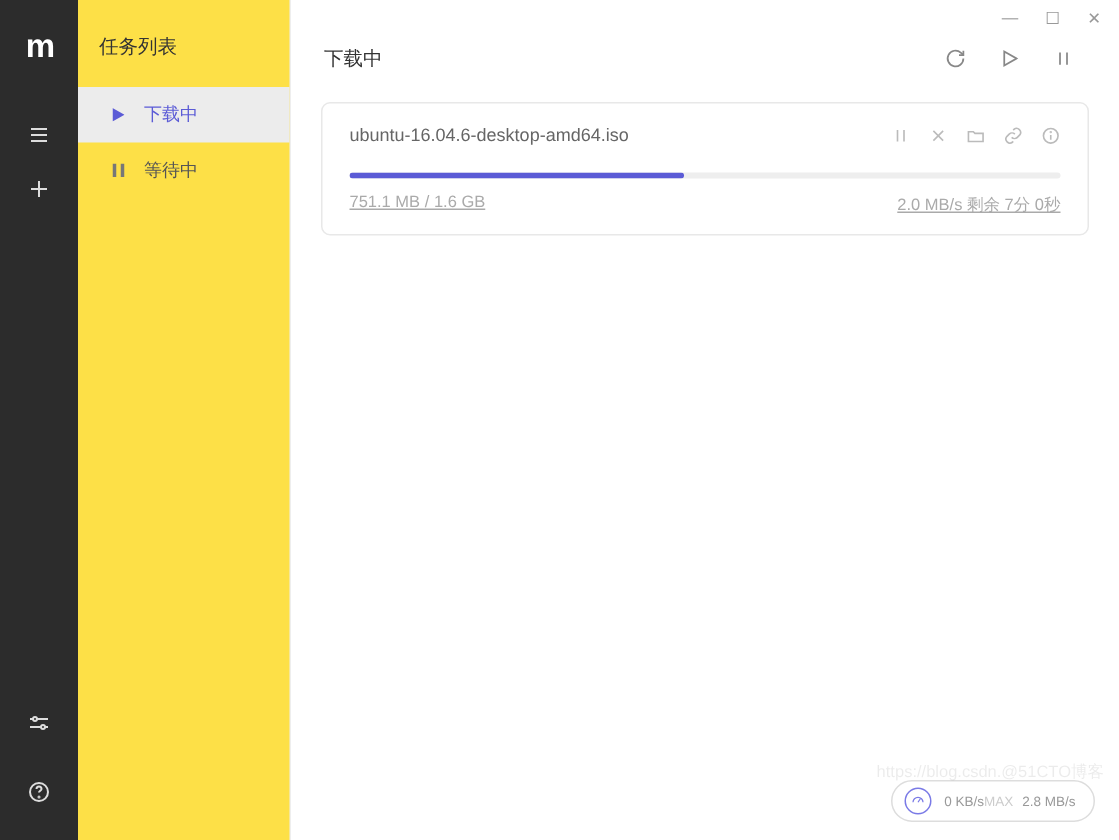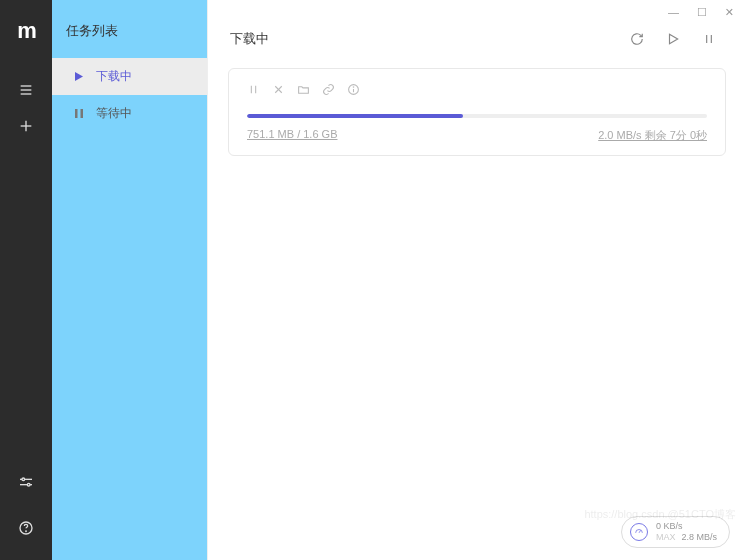--- a/index.html
+++ b/index.html
@@ -5,21 +5,21 @@
     * { margin: 0; padding: 0; box-sizing: border-box; }
     body { width: 746px; height: 560px; font-family: -apple-system, "Segoe UI", "Microsoft YaHei", sans-serif; background: #fff; display: flex; overflow: hidden; position: relative; }
     
     .icon-rail { width: 52px; background: #2c2c2c; display: flex; flex-direction: column; align-items: center; padding-top: 18px; }
     .rail-logo { color: #fff; font-weight: 700; font-size: 22px; margin-bottom: 28px; letter-spacing: -2px; }
     .rail-btn { width: 52px; height: 36px; display: flex; align-items: center; justify-content: center; color: #ddd; cursor: pointer; }
     .rail-btn svg { width: 16px; height: 16px; stroke: currentColor; fill: none; stroke-width: 2; }
     .rail-spacer { flex: 1; }
     .rail-bottom { padding-bottom: 14px; display: flex; flex-direction: column; align-items: center; gap: 10px; }
     
-    .sidebar { width: 156px; background: #7dd3fc; border-right: 1px solid #eee; padding-top: 12px; }
+    .sidebar { width: 142px; background: #fde047; border-right: 1px solid #eee; padding-top: 12px; }
     .sidebar-title { font-size: 13px; color: #333; padding: 10px 14px 18px; }
     .side-item { display: flex; align-items: center; gap: 12px; padding: 10px 22px; font-size: 12px; color: #555; cursor: pointer; }
     .side-item.active { background: #ececec; color: #5b5bd6; }
     .side-item .ic { width: 10px; display: flex; justify-content: center; }
     
     .main { flex: 1; display: flex; flex-direction: column; background: #fff; }
     .titlebar { height: 22px; display: flex; justify-content: flex-end; align-items: center; gap: 18px; padding: 2px 12px 0; color: #999; font-size: 11px; }
     .titlebar span { cursor: pointer; }
     .header { display: flex; align-items: center; justify-content: space-between; padding: 8px 30px 16px 22px; }
     .header-title { font-size: 13px; color: #333; }
@@ -31,21 +31,21 @@
     .task-row1 { display: flex; justify-content: space-between; align-items: center; }
     .task-name { font-size: 12px; color: #666; }
     .task-acts { display: flex; gap: 12px; color: #bbb; align-items: center; }
     .task-acts svg { width: 13px; height: 13px; stroke: currentColor; fill: none; stroke-width: 2; cursor: pointer; }
     .progress-track { height: 4px; background: #eee; border-radius: 2px; margin: 18px 0 10px; overflow: hidden; }
     .progress-fill { height: 100%; background: #5b5bd6; border-radius: 2px; }
     .task-row2 { display: flex; justify-content: space-between; font-size: 11px; color: #aaa; text-decoration: underline; }
     
     .speed-pill { position: absolute; right: 16px; bottom: 12px; border: 1px solid #ddd; border-radius: 18px; padding: 4px 12px 4px 8px; display: flex; align-items: center; gap: 8px; font-size: 9px; color: #999; background: #fff; }
     .speed-icon { width: 18px; height: 18px; border: 1px solid #7a7ae6; border-radius: 50%; display: flex; align-items: center; justify-content: center; color: #7a7ae6; }
-    .speed-txt { display: flex; flex-direction: column; align-items: flex-start; line-height: 1.2; }
+    .speed-txt { display: flex; flex-direction: row; align-items: flex-start; line-height: 1.2; }
     
     .watermark { position: absolute; right: 10px; bottom: 38px; font-size: 11px; color: rgba(0,0,0,0.08); pointer-events: none; }
   </style>
 </head>
 <body>
 
 <div class="icon-rail">
   <div class="rail-logo">m</div>
   <div class="rail-btn">
     <svg viewBox="0 0 24 24">
@@ -119,20 +119,21 @@
         </svg>
       <svg viewBox="0 0 24 24">
           <line x1="8" y1="5" x2="8" y2="19"></line>
           <line x1="16" y1="5" x2="16" y2="19"></line>
         </svg>
     </div>
   </div>
   <div class="content">
     <div class="task-card">
       <div class="task-row1">
+        <div class="task-name">ubuntu-16.04.6-desktop-amd64.iso</div>
         <div class="task-acts">
           <svg viewBox="0 0 24 24">
               <line x1="8" y1="5" x2="8" y2="19"></line>
               <line x1="16" y1="5" x2="16" y2="19"></line>
             </svg>
           <svg viewBox="0 0 24 24">
               <line x1="6" y1="6" x2="18" y2="18"></line>
               <line x1="18" y1="6" x2="6" y2="18"></line>
             </svg>
           <svg viewBox="0 0 24 24">

